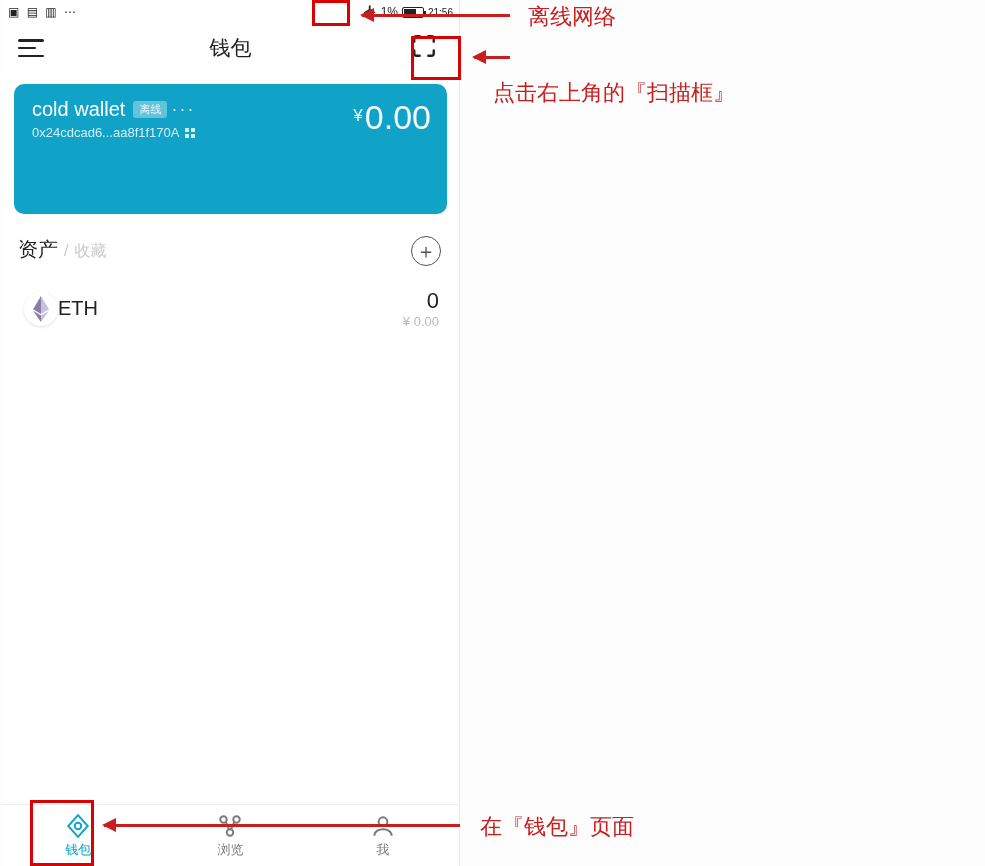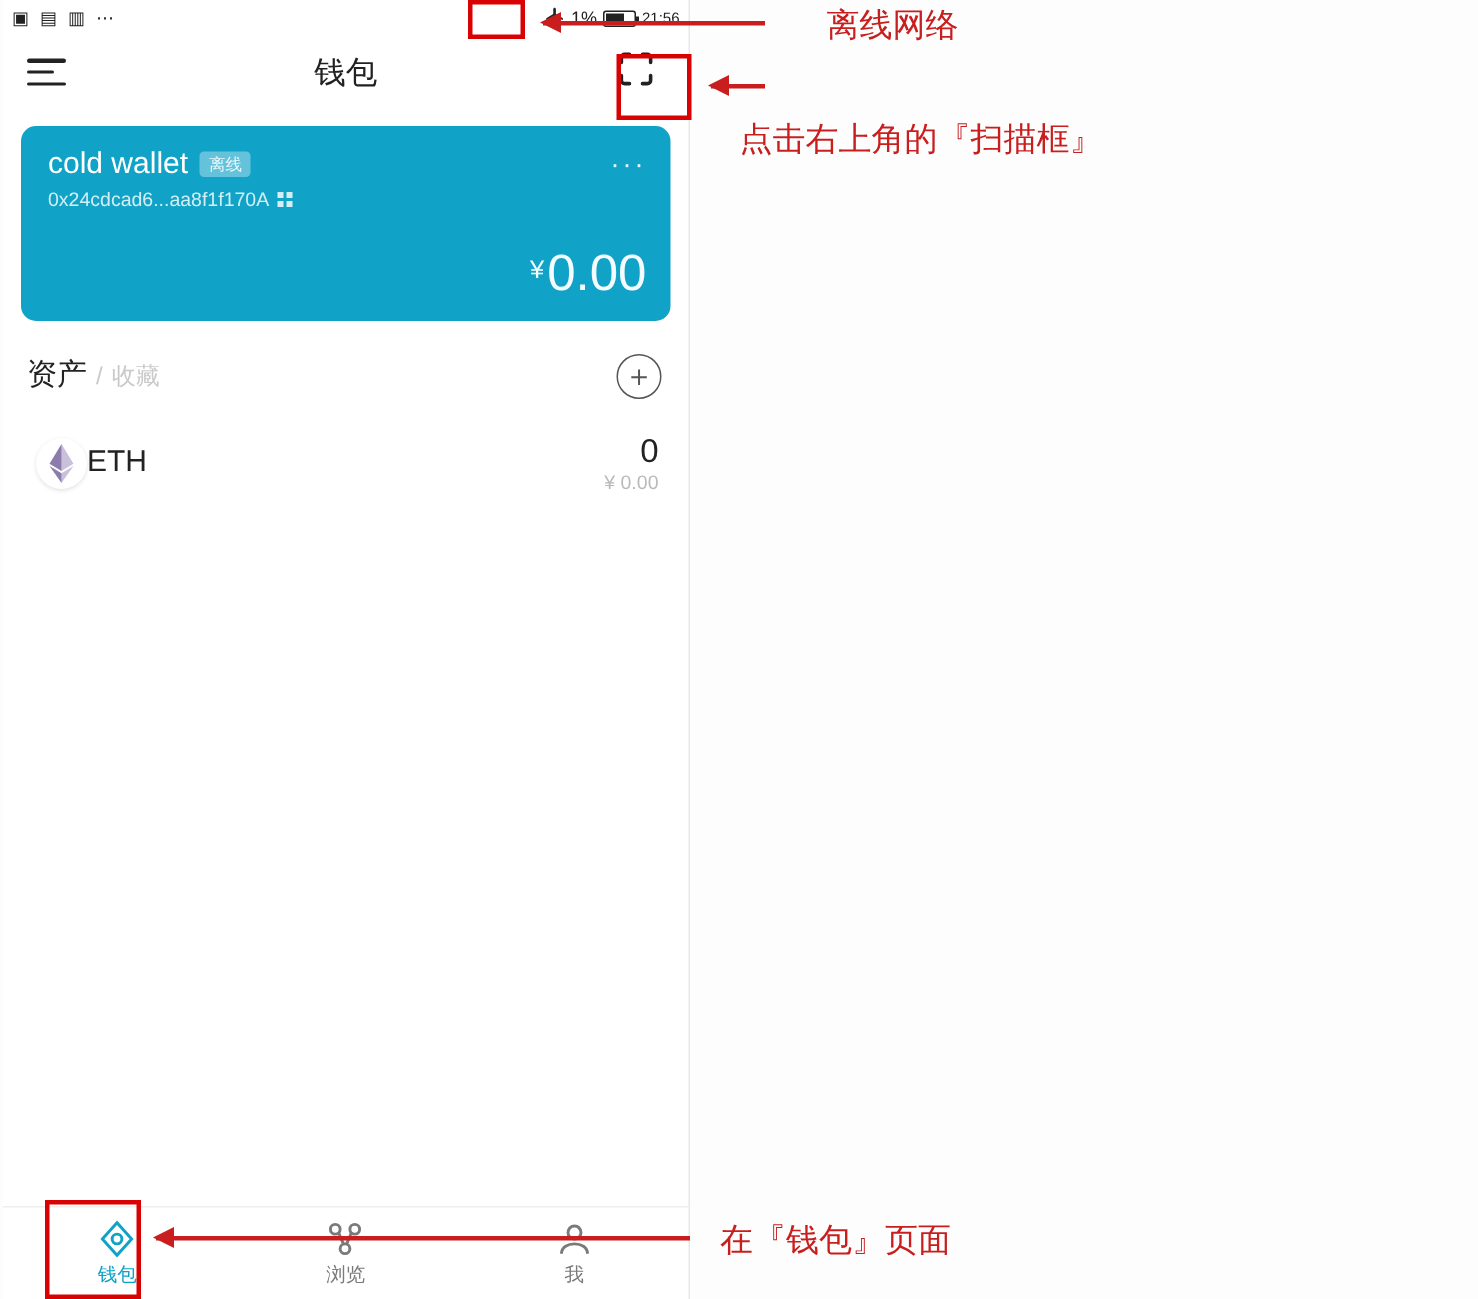--- a/index.html
+++ b/index.html
@@ -67,21 +67,21 @@
   .scanwrap { padding-right: 6px; }
 
   
   .card {
     margin: 12px 12px 0 12px;
     background: #11a3c7;
     border-radius: 10px;
     color: #fff;
     padding: 14px 16px 12px 18px;
     height: 130px;
-    display:flex; flex-direction:column; justify-content:space-between;
+    display:flex; flex-direction:row; justify-content:space-between;
     position: relative;
   }
   .card .row1 { display:flex; align-items:center; justify-content:space-between; }
   .card .wname { font-size: 20px; display:flex; align-items:center; gap:8px; }
   .card .tag {
     font-size: 11px; background: rgba(255,255,255,0.35); color:#e8f7fb;
     padding: 1px 6px; border-radius: 3px;
   }
   .card .more { font-size: 18px; letter-spacing: 2px; color: #e8f7fb; }
   .card .addr { font-size: 13px; color: #d4eef5; margin-top: 4px; display:flex; align-items:center; gap:6px;}
@@ -284,15 +284,15 @@
 <div class="redbox" style="left:312px; top:0px; width:38px; height:26px;"></div>
 
 <div class="redbox" style="left:411px; top:36px; width:50px; height:44px;"></div>
 
 <div class="redbox" style="left:30px; top:800px; width:64px; height:66px;"></div>
 
 <div class="arrow" style="left:362px; top:14px; width:148px;"></div>
 <div class="arrow" style="left:474px; top:56px; width:36px;"></div>
 <div class="arrow" style="left:104px; top:824px; width:356px;"></div>
 
-<div class="anno" style="left:551px; top:2px;text-align:center;">离线网络</div>
+<div class="anno" style="left:528px; top:2px;text-align:center;">离线网络</div>
 <div class="anno" style="left:493px; top:78px;">点击右上角的『扫描框』</div>
 <div class="anno" style="left:480px; top:812px;">在『钱包』页面</div>
 
 </body></html>

